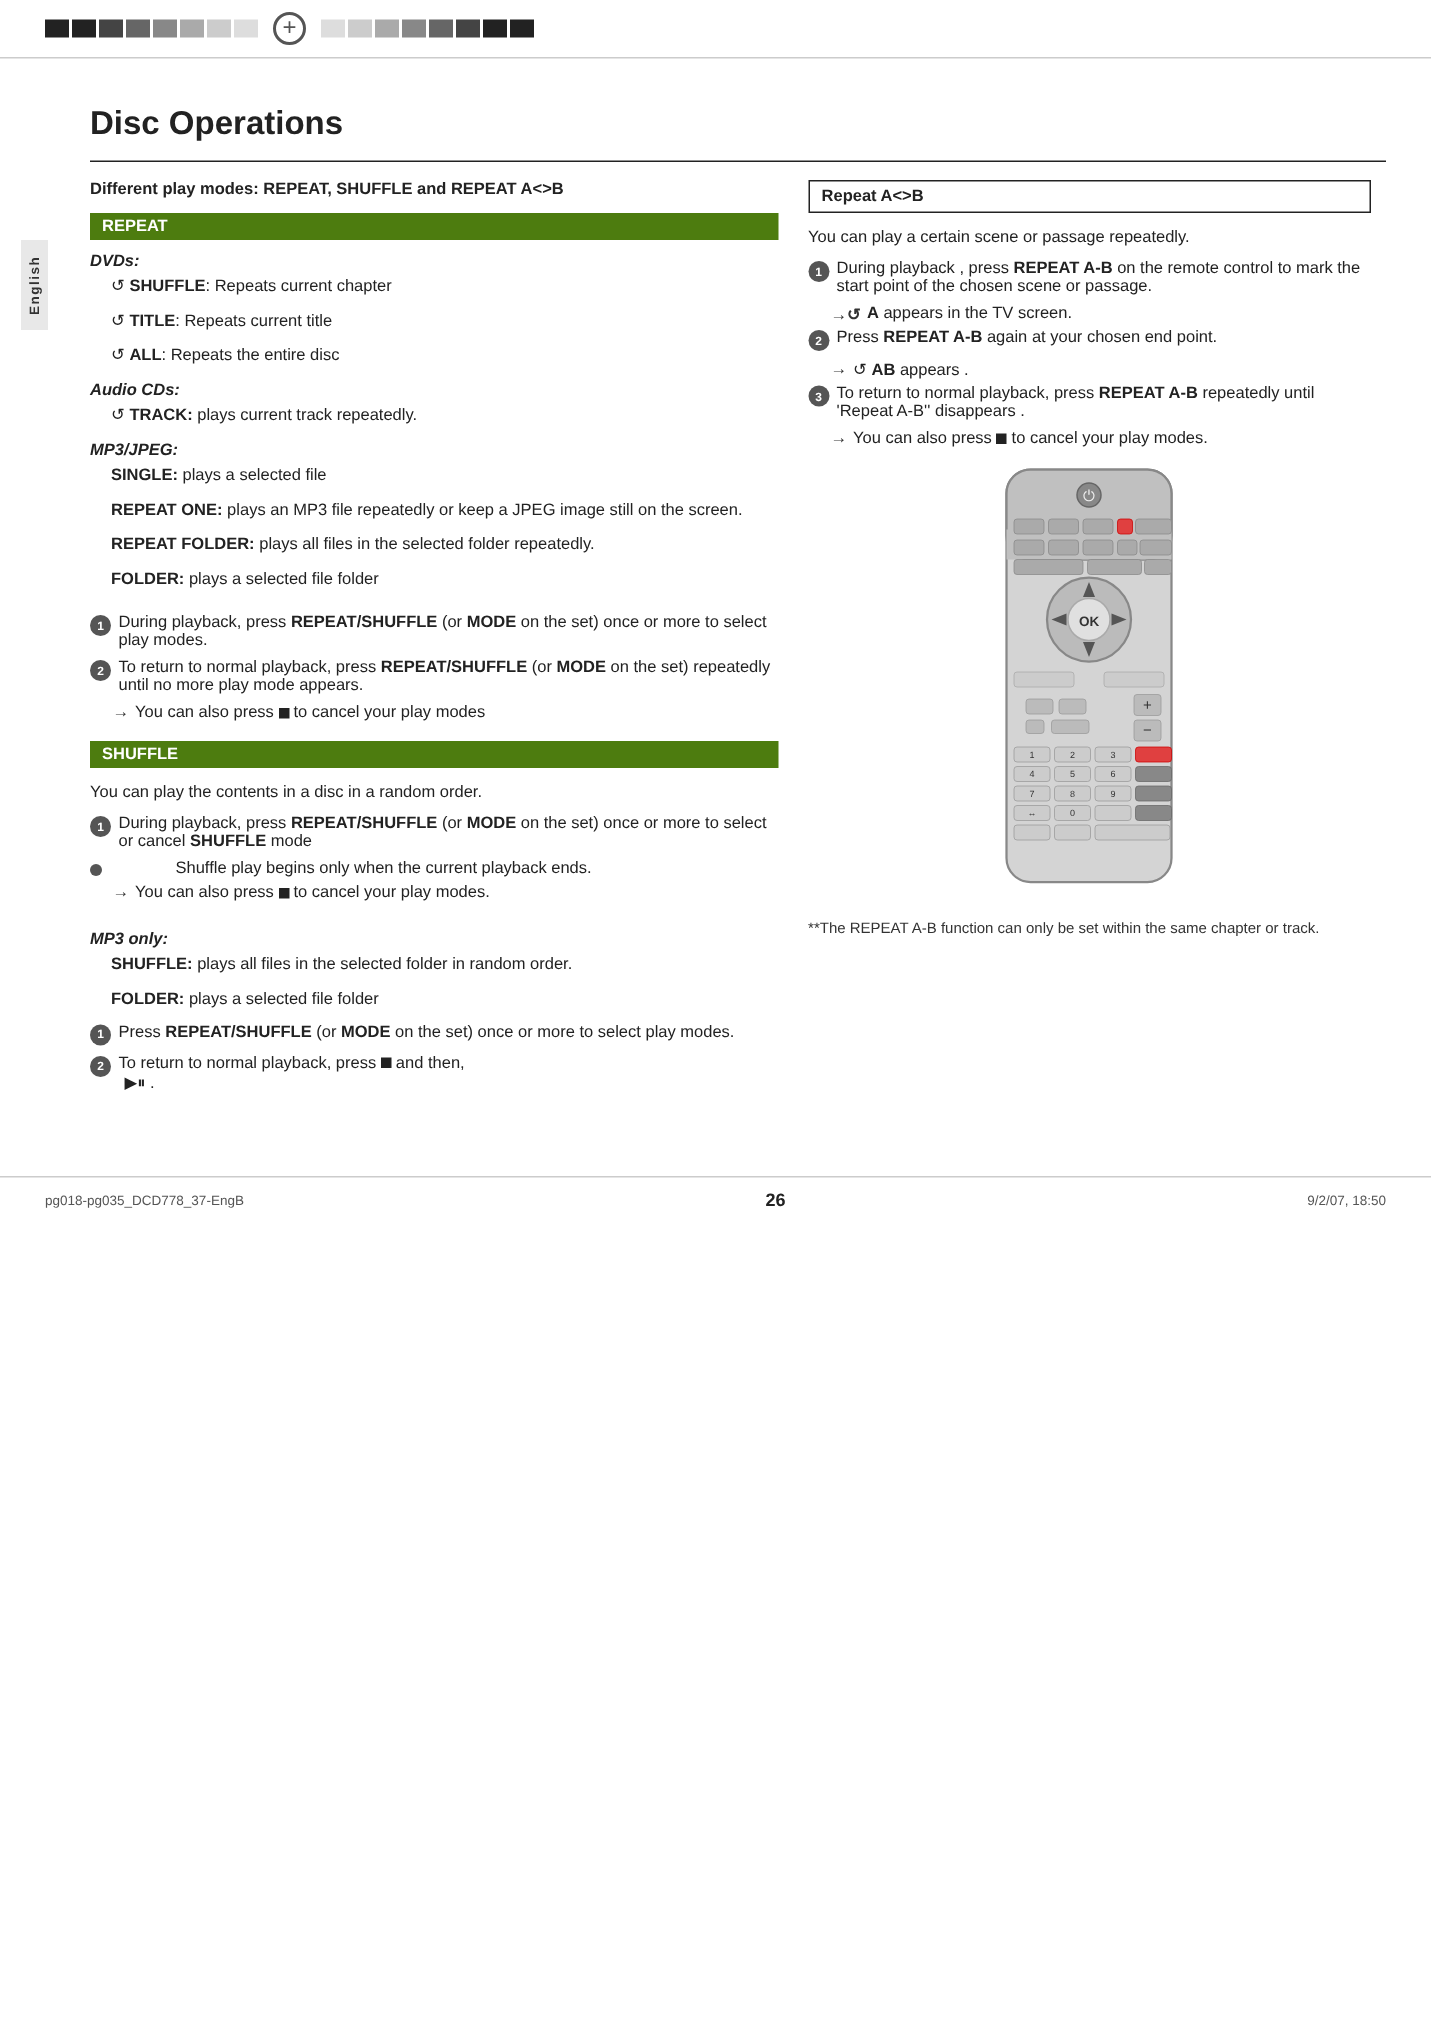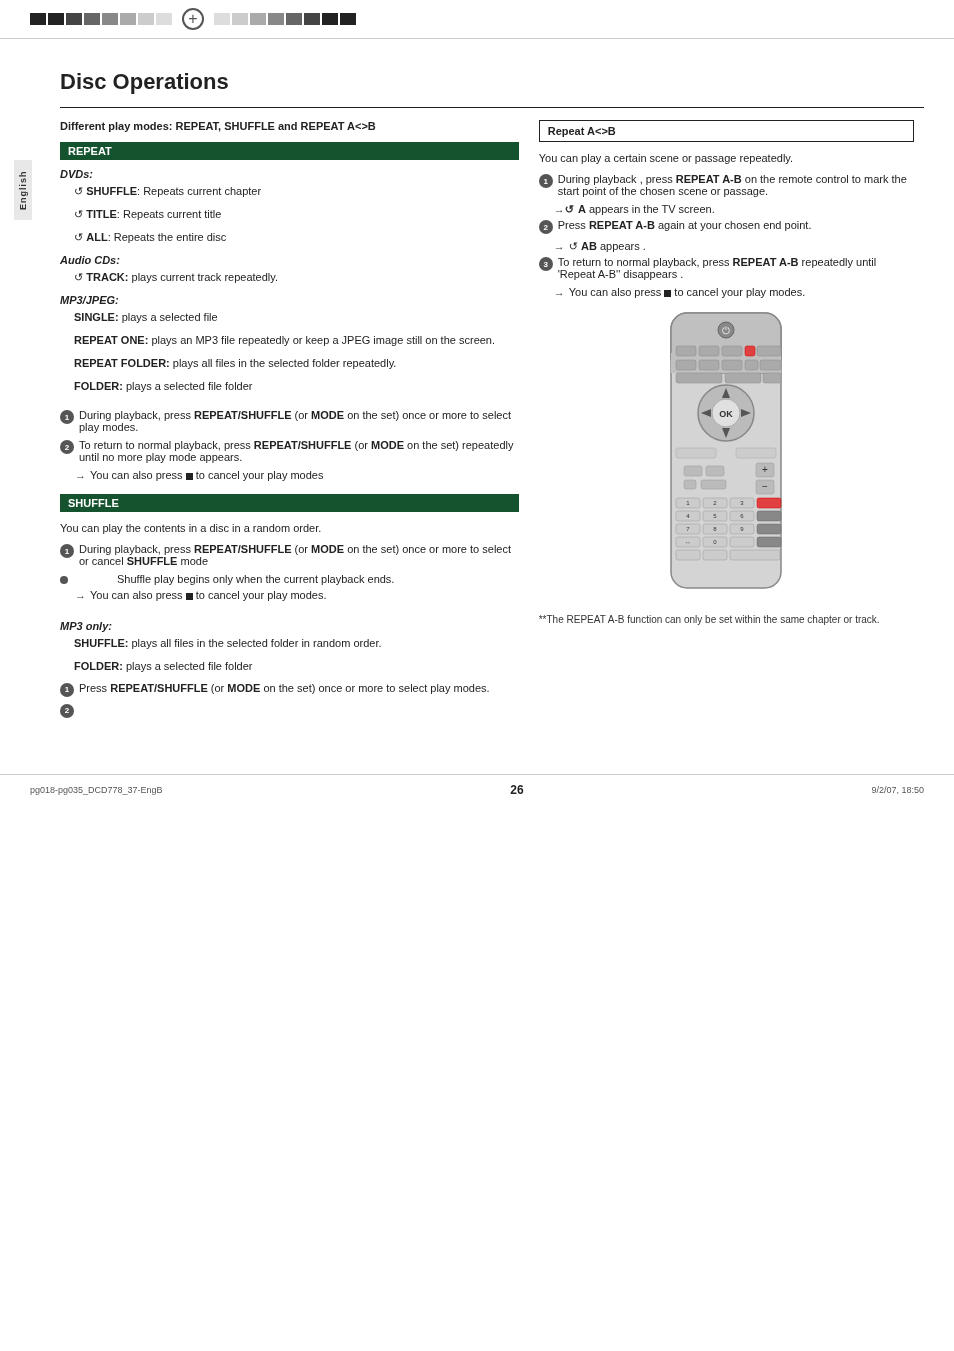--- a/index.html
+++ b/index.html
@@ -76,21 +76,21 @@
     }
     .col-left {
       flex: 1.1;
     }
     .col-right {
       flex: 0.9;
     }
 
     
     .section-header {
-      background: #14532d;
+      background: #4d7c0f;
       color: #fff;
       font-weight: bold;
       font-size: 11px;
       padding: 3px 8px;
       margin-bottom: 8px;
     }
 
     
     .sub-label {
       font-style: italic;
@@ -324,20 +324,23 @@
         <div class="text-block"><b>FOLDER:</b> plays a selected file folder</div>
       </div>
 
       <div class="num-item">
         <div class="num-circle">1</div>
         <div>Press <b>REPEAT/SHUFFLE</b> (or <b>MODE</b> on the set) once or more to select play modes.</div>
       </div>
 
       <div class="num-item">
         <div class="num-circle">2</div>
+        <div>To return to normal playback, press <span class="icon-stop"></span> and then,<br>
+          <span style="margin-left:4px;">▶⏸ .</span>
+        </div>
       </div>
 
     </div>
 
     <div class="col-right">
 
       
       <div style="border:1.5px solid #222; padding:4px 8px; margin-bottom:8px; display:inline-block; width:100%;">
         <b>Repeat A&lt;&gt;B</b>
       </div>

